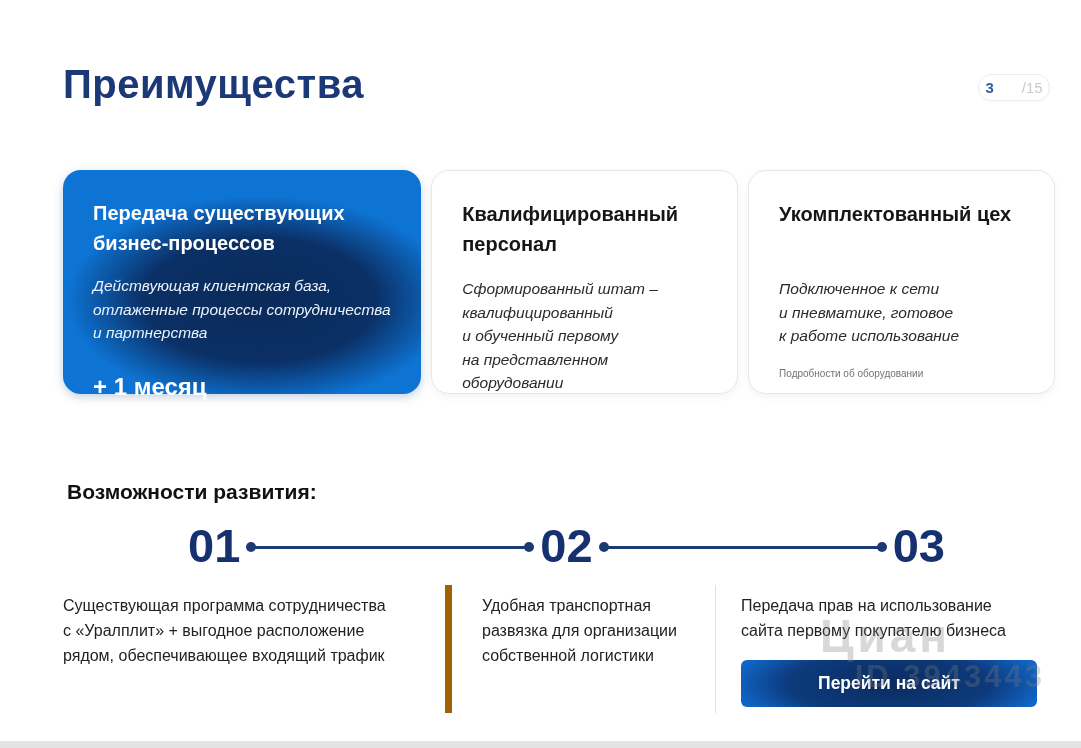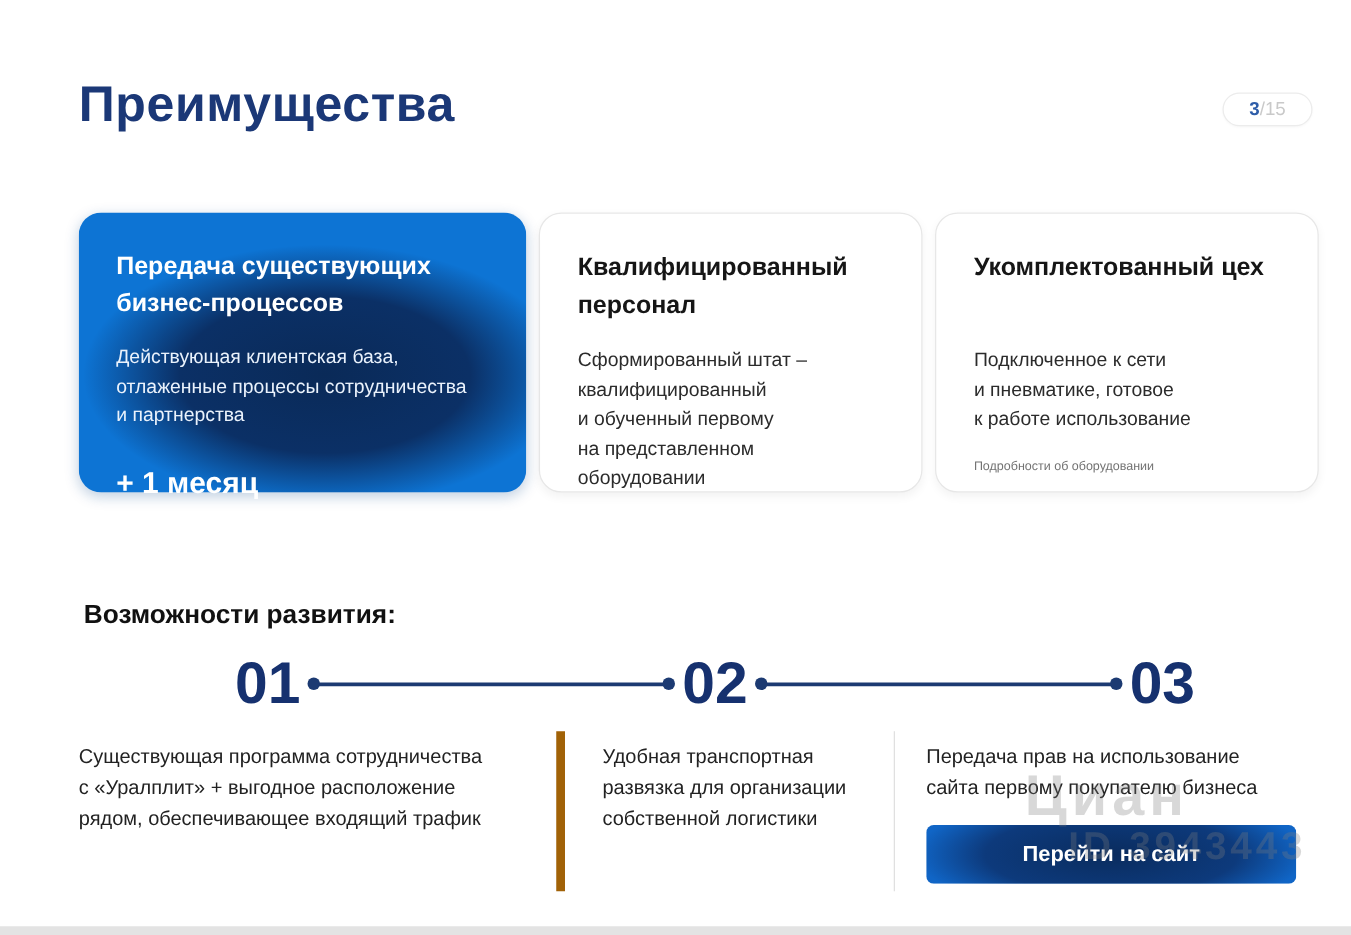--- a/index.html
+++ b/index.html
@@ -22,21 +22,21 @@
   .page-pill {
     position:absolute; right:31px; top:74px;
     width:72px; height:27px;
     border:1px solid #ececec; border-radius:14px;
     background:#ffffff;
     display:flex; align-items:center; justify-content:center;
     font-size:15px;
     box-shadow:0 1px 2px rgba(0,0,0,0.03);
   }
   .page-pill .cur { color:#2e5da9; font-weight:bold; }
-  .page-pill .tot { color:#c9c9c9; }
+  .page-pill .tot { color:#c9c9c9;padding-left:28px; }
 
   
   .cards {
     position:absolute; left:63px; top:170px; right:26px;
     display:flex; gap:10px; height:224px;
   }
   .card {
     border-radius:18px;
     padding:28px 30px;
     position:relative;
@@ -52,33 +52,33 @@
     background-color:#0d74d4;
     background-image:radial-gradient(ellipse 72% 62% at 55% 58%,
       #0a2a58 0%, #0b3066 45%, rgba(11,48,102,0) 75%);
     color:#ffffff;
     border:none;
     box-shadow:0 3px 10px rgba(13,70,140,0.25);
     z-index:2;
   }
   .card-title { font-size:20px; font-weight:bold; line-height:1.5; color:#161616; }
   .card.blue .card-title { color:#ffffff; }
-  .card-body  { margin-top:18px; font-size:15.5px; line-height:1.52; color:#2b2b2b; }
+  .card-body  { margin-top:18px; font-size:15.5px; line-height:1.52; color:#2b2b2b;font-style:italic; }
   .card.blue .card-body { color:#eaf2fc; margin-top:16px; }
   .card-highlight { margin-top:24px; font-size:24px; font-weight:bold; line-height:1.5; color:#ffffff; }
   .card.equip .card-body { margin-top:48px; }
   .card-link { margin-top:20px; font-size:10px; color:#737373; cursor:pointer; }
 
   
   .dev-heading {
     position:absolute; left:67px; top:480px;
     font-size:21px; font-weight:bold; color:#111111;
   }
   .steps-row {
-    position:absolute; left:63px; right:35px; top:516px;
+    position:absolute; left:63px; right:46px; top:516px;
     height:58px;
     display:flex; align-items:center;
     padding-left:125px; padding-right:90px;
   }
   .step-num {
     font-size:47px; font-weight:bold; color:#16316f;
     line-height:1;
   }
   .connector {
     flex:1; height:3px; background:#1c3a72;

